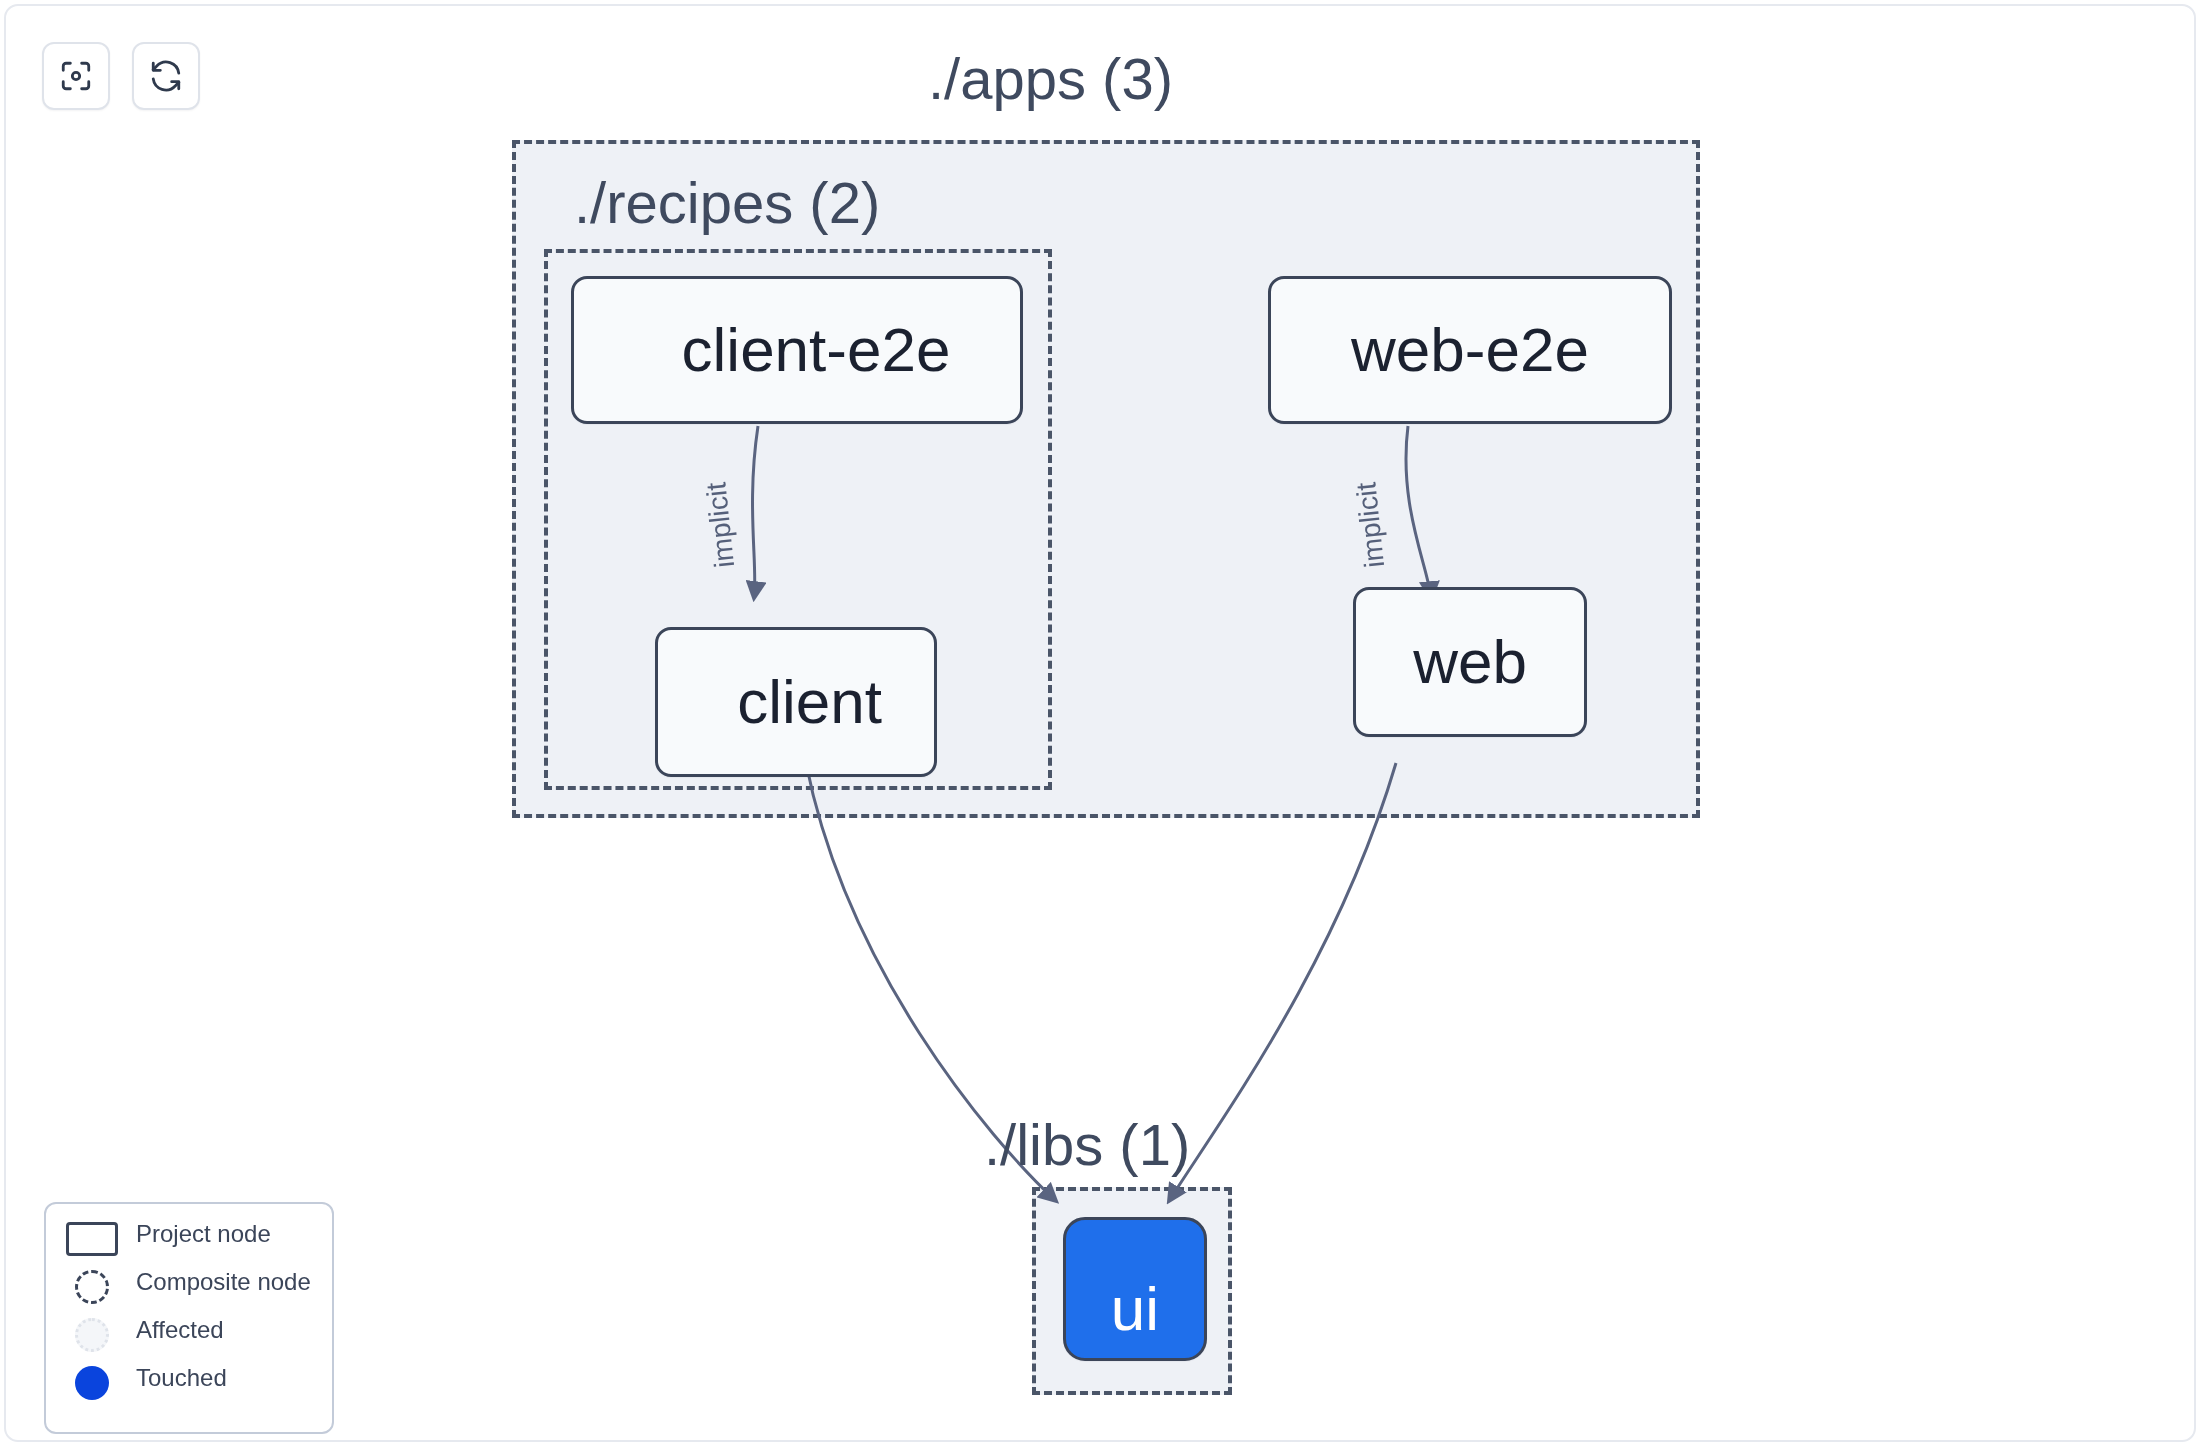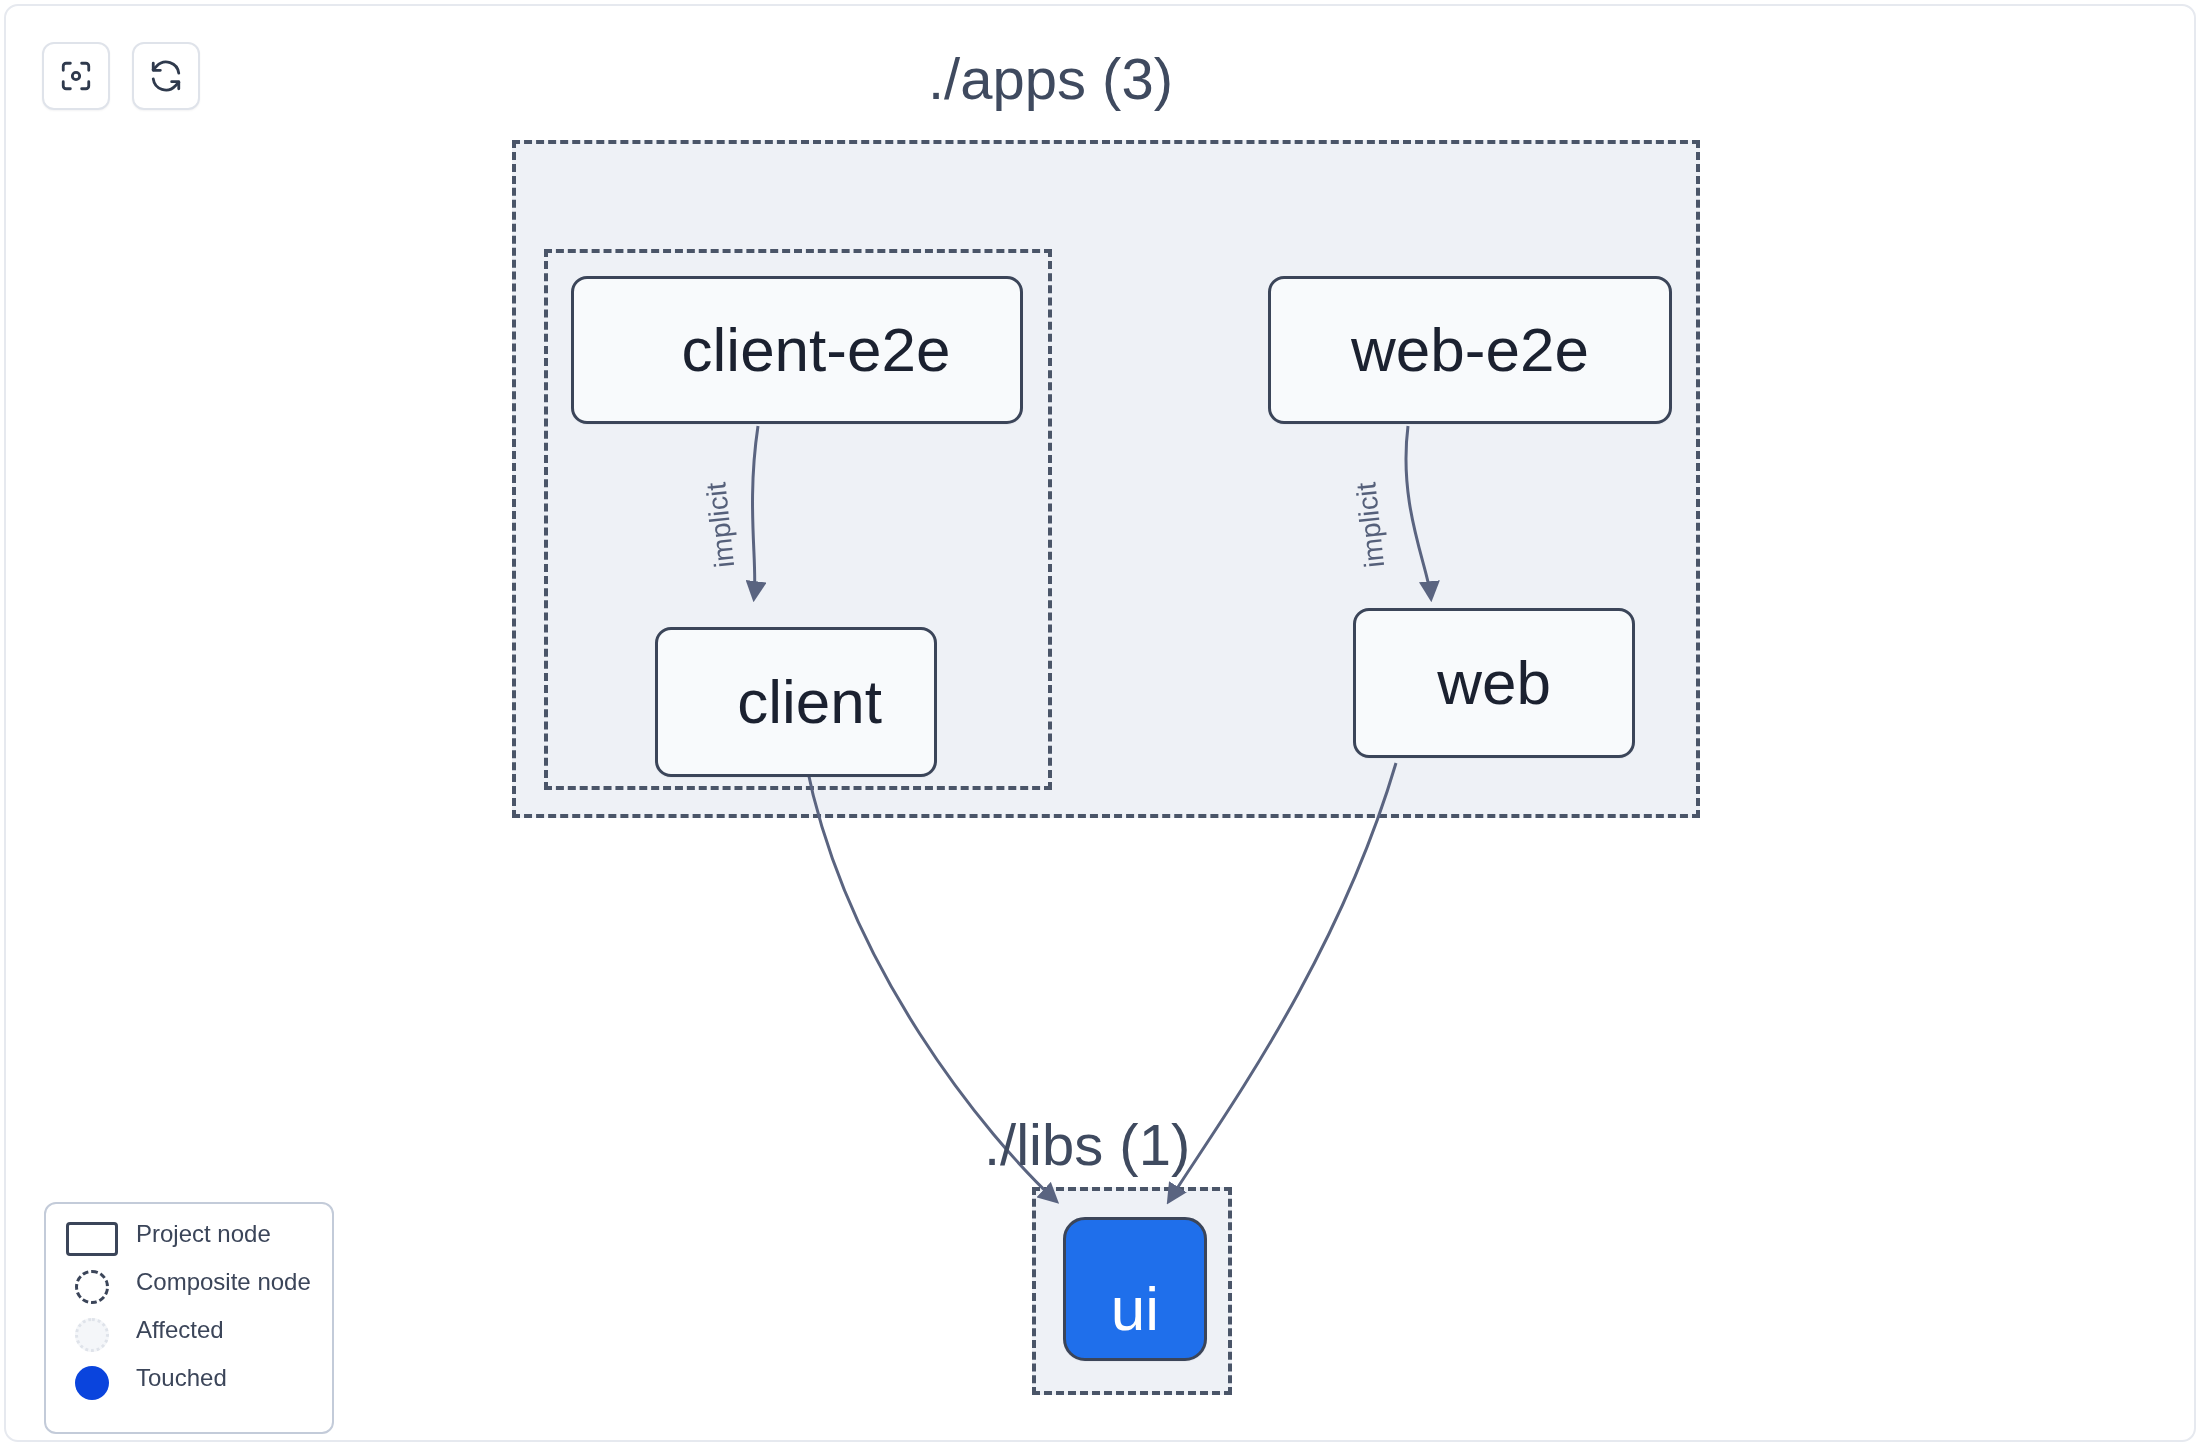--- a/index.html
+++ b/index.html
@@ -204,20 +204,21 @@
   <div id="graph-canvas">
 
     <div class="group-box" style="left:506px; top:134px; width:1188px; height:678px;"></div>
 
     <div class="group-box" style="left:538px; top:243px; width:508px; height:541px;"></div>
 
     <div class="group-box" style="left:1026px; top:1181px; width:200px; height:208px;"></div>
 
     <div class="group-label" style="left:922px; top:44px;">./apps (3)</div>
 
+    <div class="group-label" style="left:568px; top:168px;">./recipes (2)</div>
 
     <div class="group-label" style="left:978px; top:1110px;">./libs (1)</div>
 
     <svg id="edge-layer" viewBox="0 0 2192 1438">
       <defs>
         <marker id="arrow" viewBox="0 0 10 10" refX="8" refY="5" markerWidth="7" markerHeight="7" orient="auto-start-reverse">
           <path d="M 0 0 L 10 5 L 0 10 z" fill="#5a6480"></path>
         </marker>
       </defs>
 
@@ -239,21 +240,21 @@
     </div>
 
     <div class="node" style="left:649px; top:621px; width:282px; height:150px;padding-left:27px;">
       <span class="node-label">client</span>
     </div>
 
     <div class="node" style="left:1262px; top:270px; width:404px; height:148px;">
       <span class="node-label">web-e2e</span>
     </div>
 
-    <div class="node" style="left:1347px; top:602px; width:282px; height:150px;">
+    <div class="node" style="left:1347px; top:581px; width:234px; height:150px;">
       <span class="node-label">web</span>
     </div>
 
     <div class="node touched" style="left:1057px; top:1211px; width:144px; height:144px;">
       <span class="node-label">ui</span>
     </div>
 
   </div>
 
   <div id="legend">

